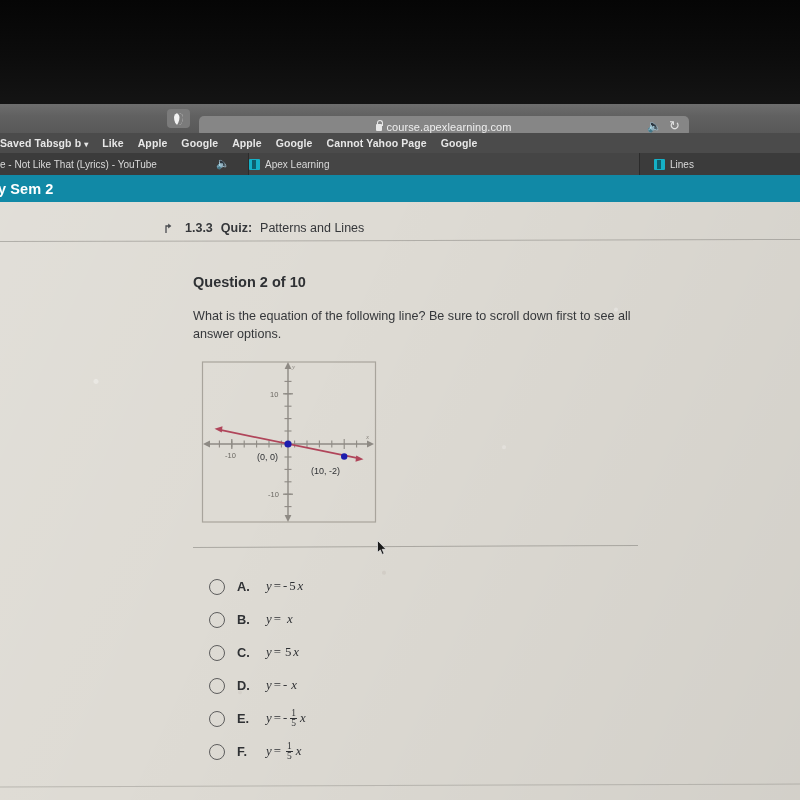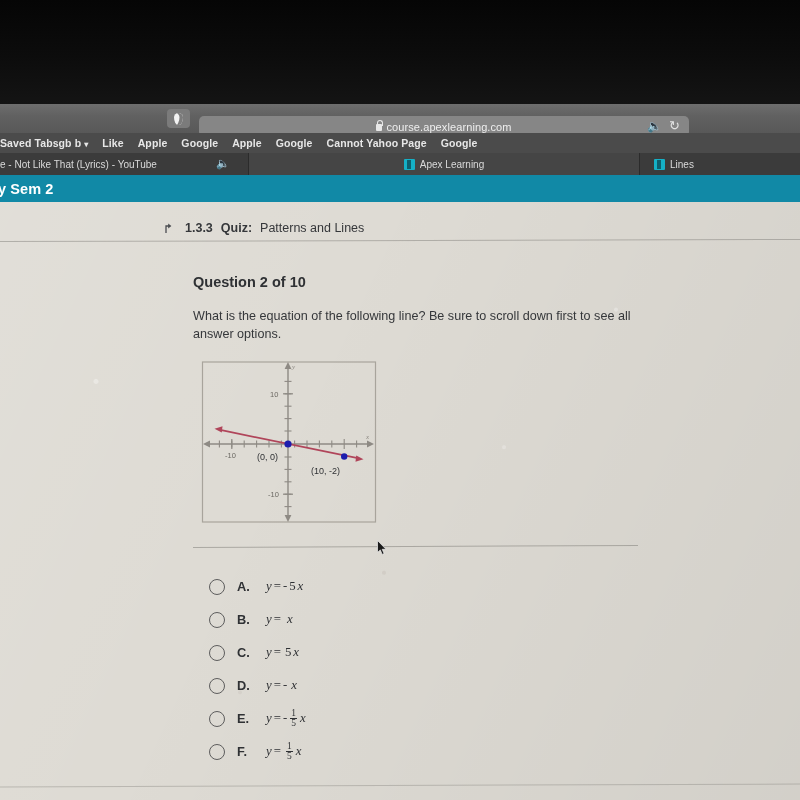--- a/index.html
+++ b/index.html
@@ -112,21 +112,21 @@
     font-size: 10px; color: #dadada;
     white-space: nowrap;
     overflow: hidden;
     position: relative;
     box-sizing: border-box;
   }
   .tab.inactive { background: #3b3b3b; }
   .tab.active   { background: #454545; }
   .tab-sep { width:1px; background:#2b2b2b; height: 22px; }
   .tab-1 { width: 248px; padding-left: 0px; justify-content: flex-start; }
-  .tab-2 { width: 390px; justify-content: center; }
+  .tab-2 { width: 390px; }
   .tab-3 { width: 160px; justify-content: flex-start; padding-left: 14px; }
   .tab-label { overflow: hidden; text-overflow: clip; }
   .tab-mute {
     position:absolute; right: 18px; top: 5px;
     color:#d8d8d8; font-size: 11px; line-height: 11px;
   }
   .favicon {
     width: 11px; height: 11px;
     background: #15b0c6;
     border-radius: 1px;

